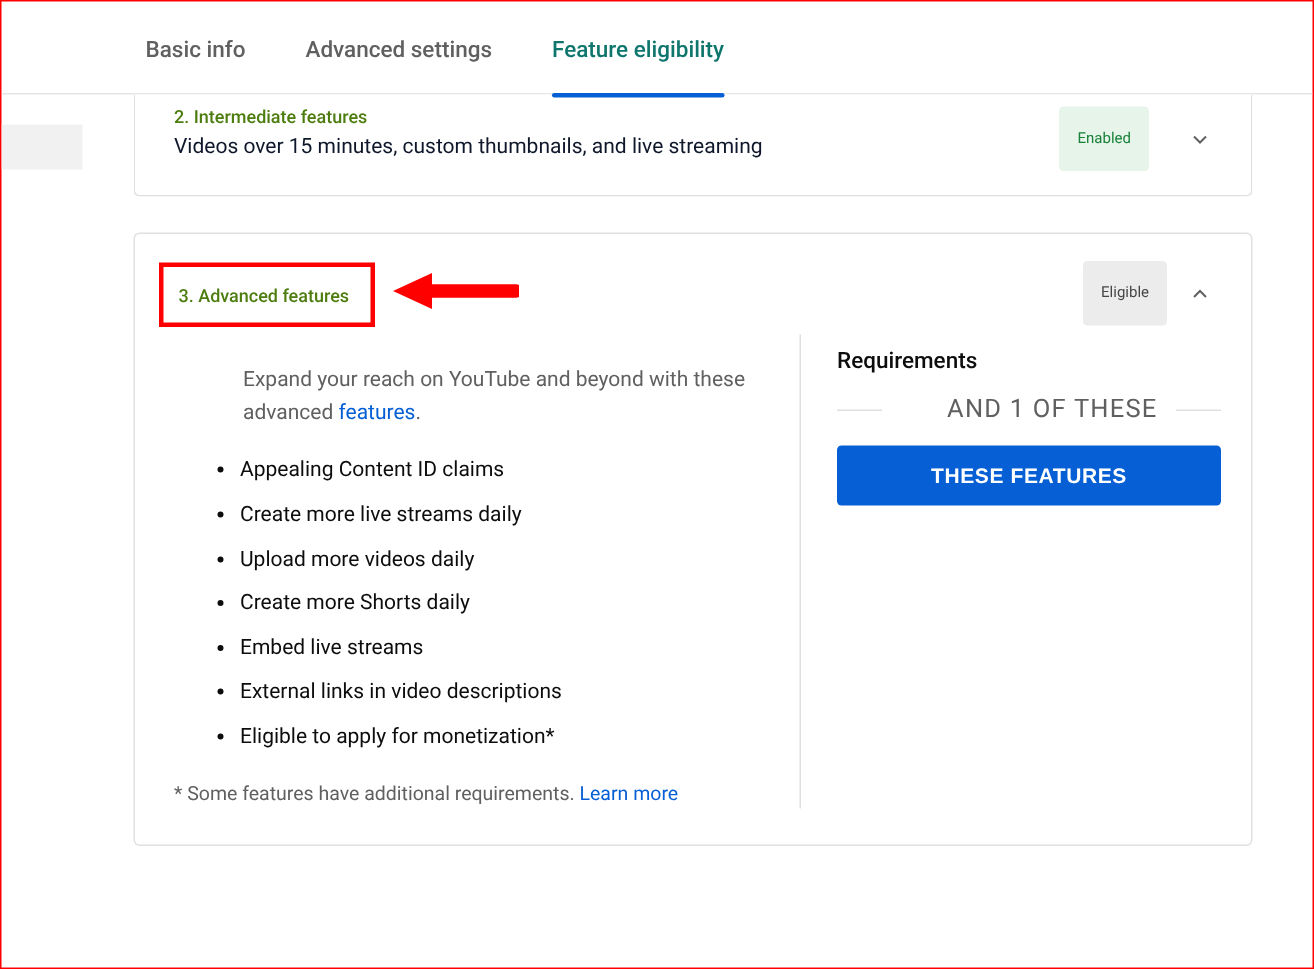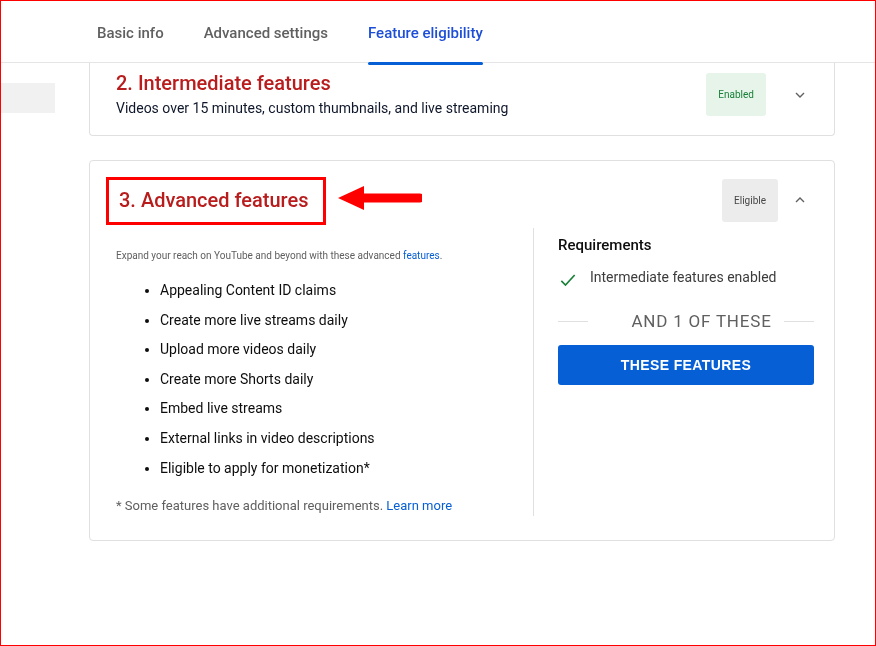--- a/index.html
+++ b/index.html
@@ -26,21 +26,21 @@
     }
     .tab {
       font-size: 15px;
       font-weight: 500;
       color: #606060;
       padding-bottom: 22px;
       cursor: pointer;
       position: relative;
     }
     .tab.active {
-      color: #1d4ed8;
+      color: #0f766e;
     }
     .tab.active::after {
       content: "";
       position: absolute;
       left: 0; right: 0; bottom: -1px;
       height: 3px;
       background: #065fd4;
       border-radius: 2px;
     }
     
@@ -64,23 +64,23 @@
     .card-top { border-top: none; border-top-left-radius: 0; border-top-right-radius: 0; }
     
     .card-header {
       display: flex;
       align-items: flex-start;
       padding: 8px 20px 16px 26px;
       gap: 12px;
     }
     .card-header .hdr-text { flex: 1; }
     .card-title {
-      font-size: 20px;
+      font-size: 12px;
       font-weight: 500;
-      color: #b91c1c;
+      color: #4d7c0f;
       margin-bottom: 4px;
     }
     .card-sub {
       font-size: 14px;
       color: #0f172a;
       line-height: 1.4;
     }
     .badge {
       font-size: 10px;
       font-weight: 400;
@@ -126,24 +126,25 @@
       padding-right: 24px;
       padding-top: 20px;
       border-right: 1px solid #e0e0e0;
     }
     .col-right {
       width: 280px;
       padding-left: 24px;
       padding-top: 8px;
     }
     .desc {
-      font-size: 10px;
+      font-size: 14px;
       color: #606060;
       line-height: 1.55;
       max-width: 360px;
+      margin-left: 46px;
     }
     .desc a, .link { color: #065fd4; text-decoration: none; cursor: pointer; }
     
     .feat-list {
       list-style: disc;
       margin: 18px 0 18px 44px;
       color: #0d0d0d;
     }
     .feat-list li {
       font-size: 14px;
@@ -301,28 +302,20 @@
             <li>External links in video descriptions</li>
             <li>Eligible to apply for monetization*</li>
           </ul>
           <p class="footnote">
             <span>* Some features have additional requirements. </span><a class="link">Learn more</a>
           </p>
         </div>
 
         <div class="col-right">
           <div class="req-title">Requirements</div>
-          <div class="req-met">
-            <span class="check-icon">
-              <svg width="20" height="20" viewBox="0 0 24 24" fill="none" stroke="currentColor" stroke-width="2">
-                  <polyline points="4 13 9 18 20 6"></polyline>
-                </svg>
-            </span>
-            <span>Intermediate features enabled</span>
-          </div>
           <div class="divider-label">
             <span>AND 1 OF THESE</span>
           </div>
           <button class="cta-btn">THESE FEATURES</button>
         </div>
       </div>
     </div>
   </div>
 </div>
 

